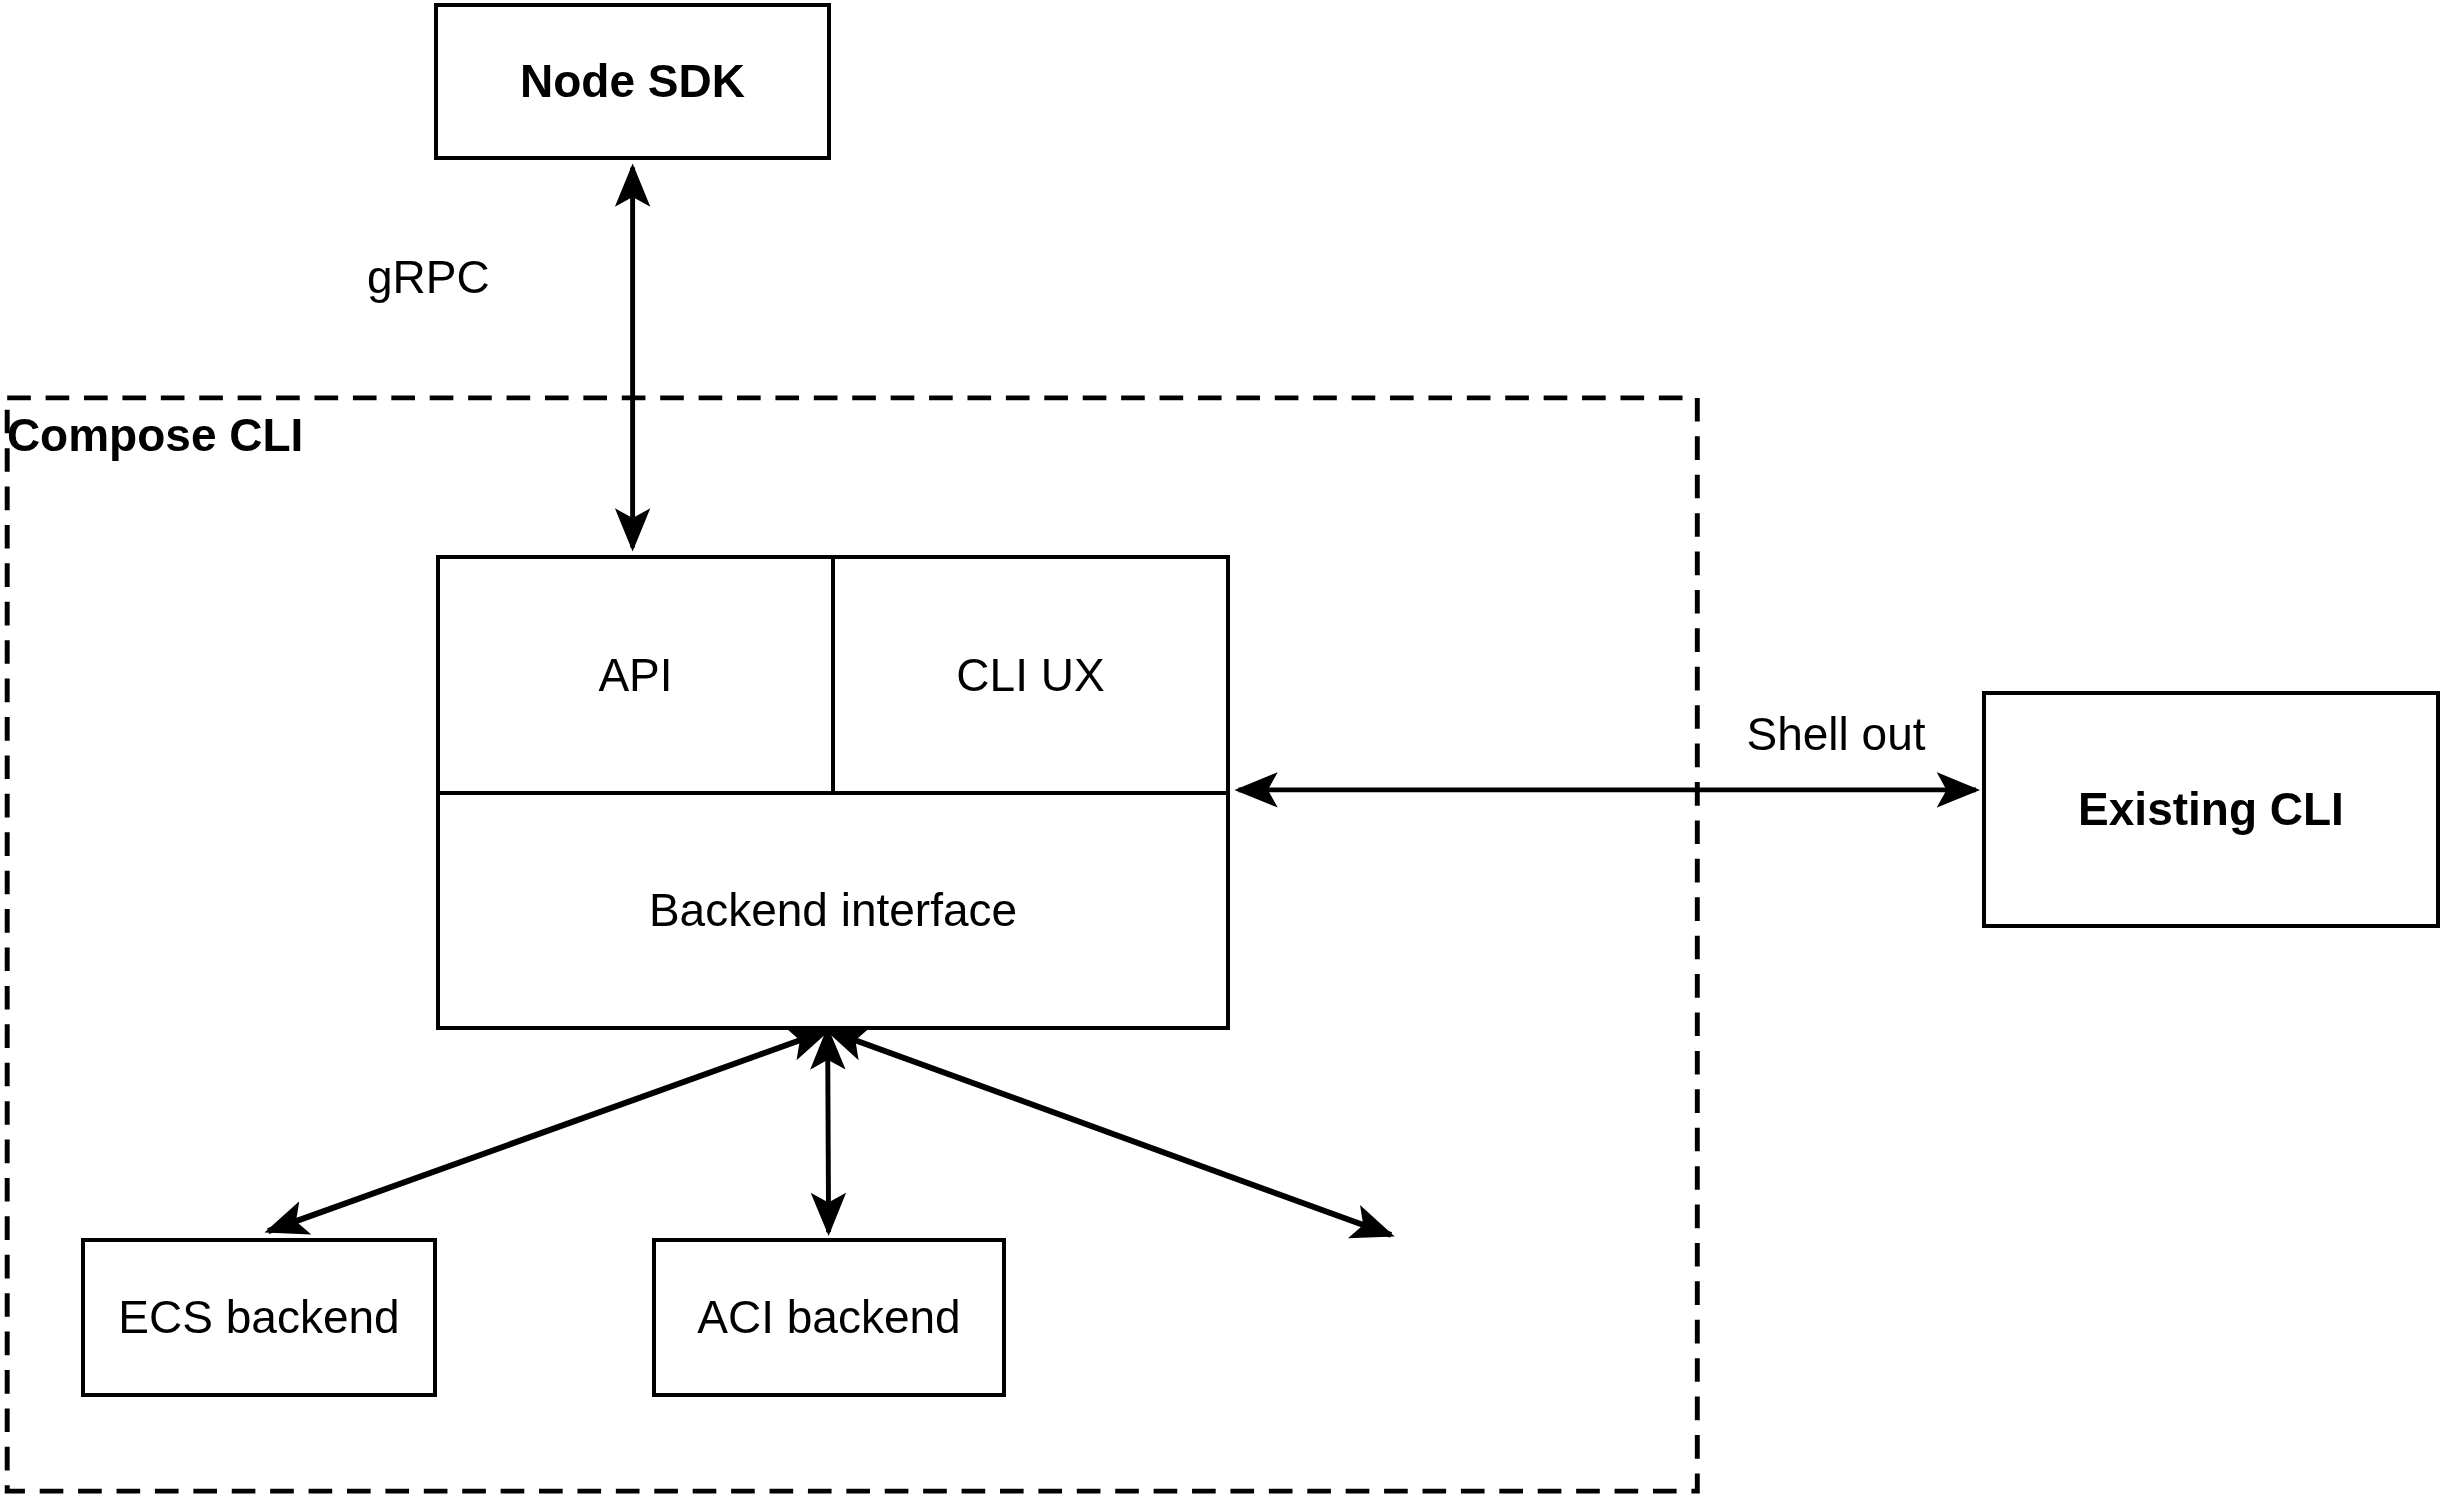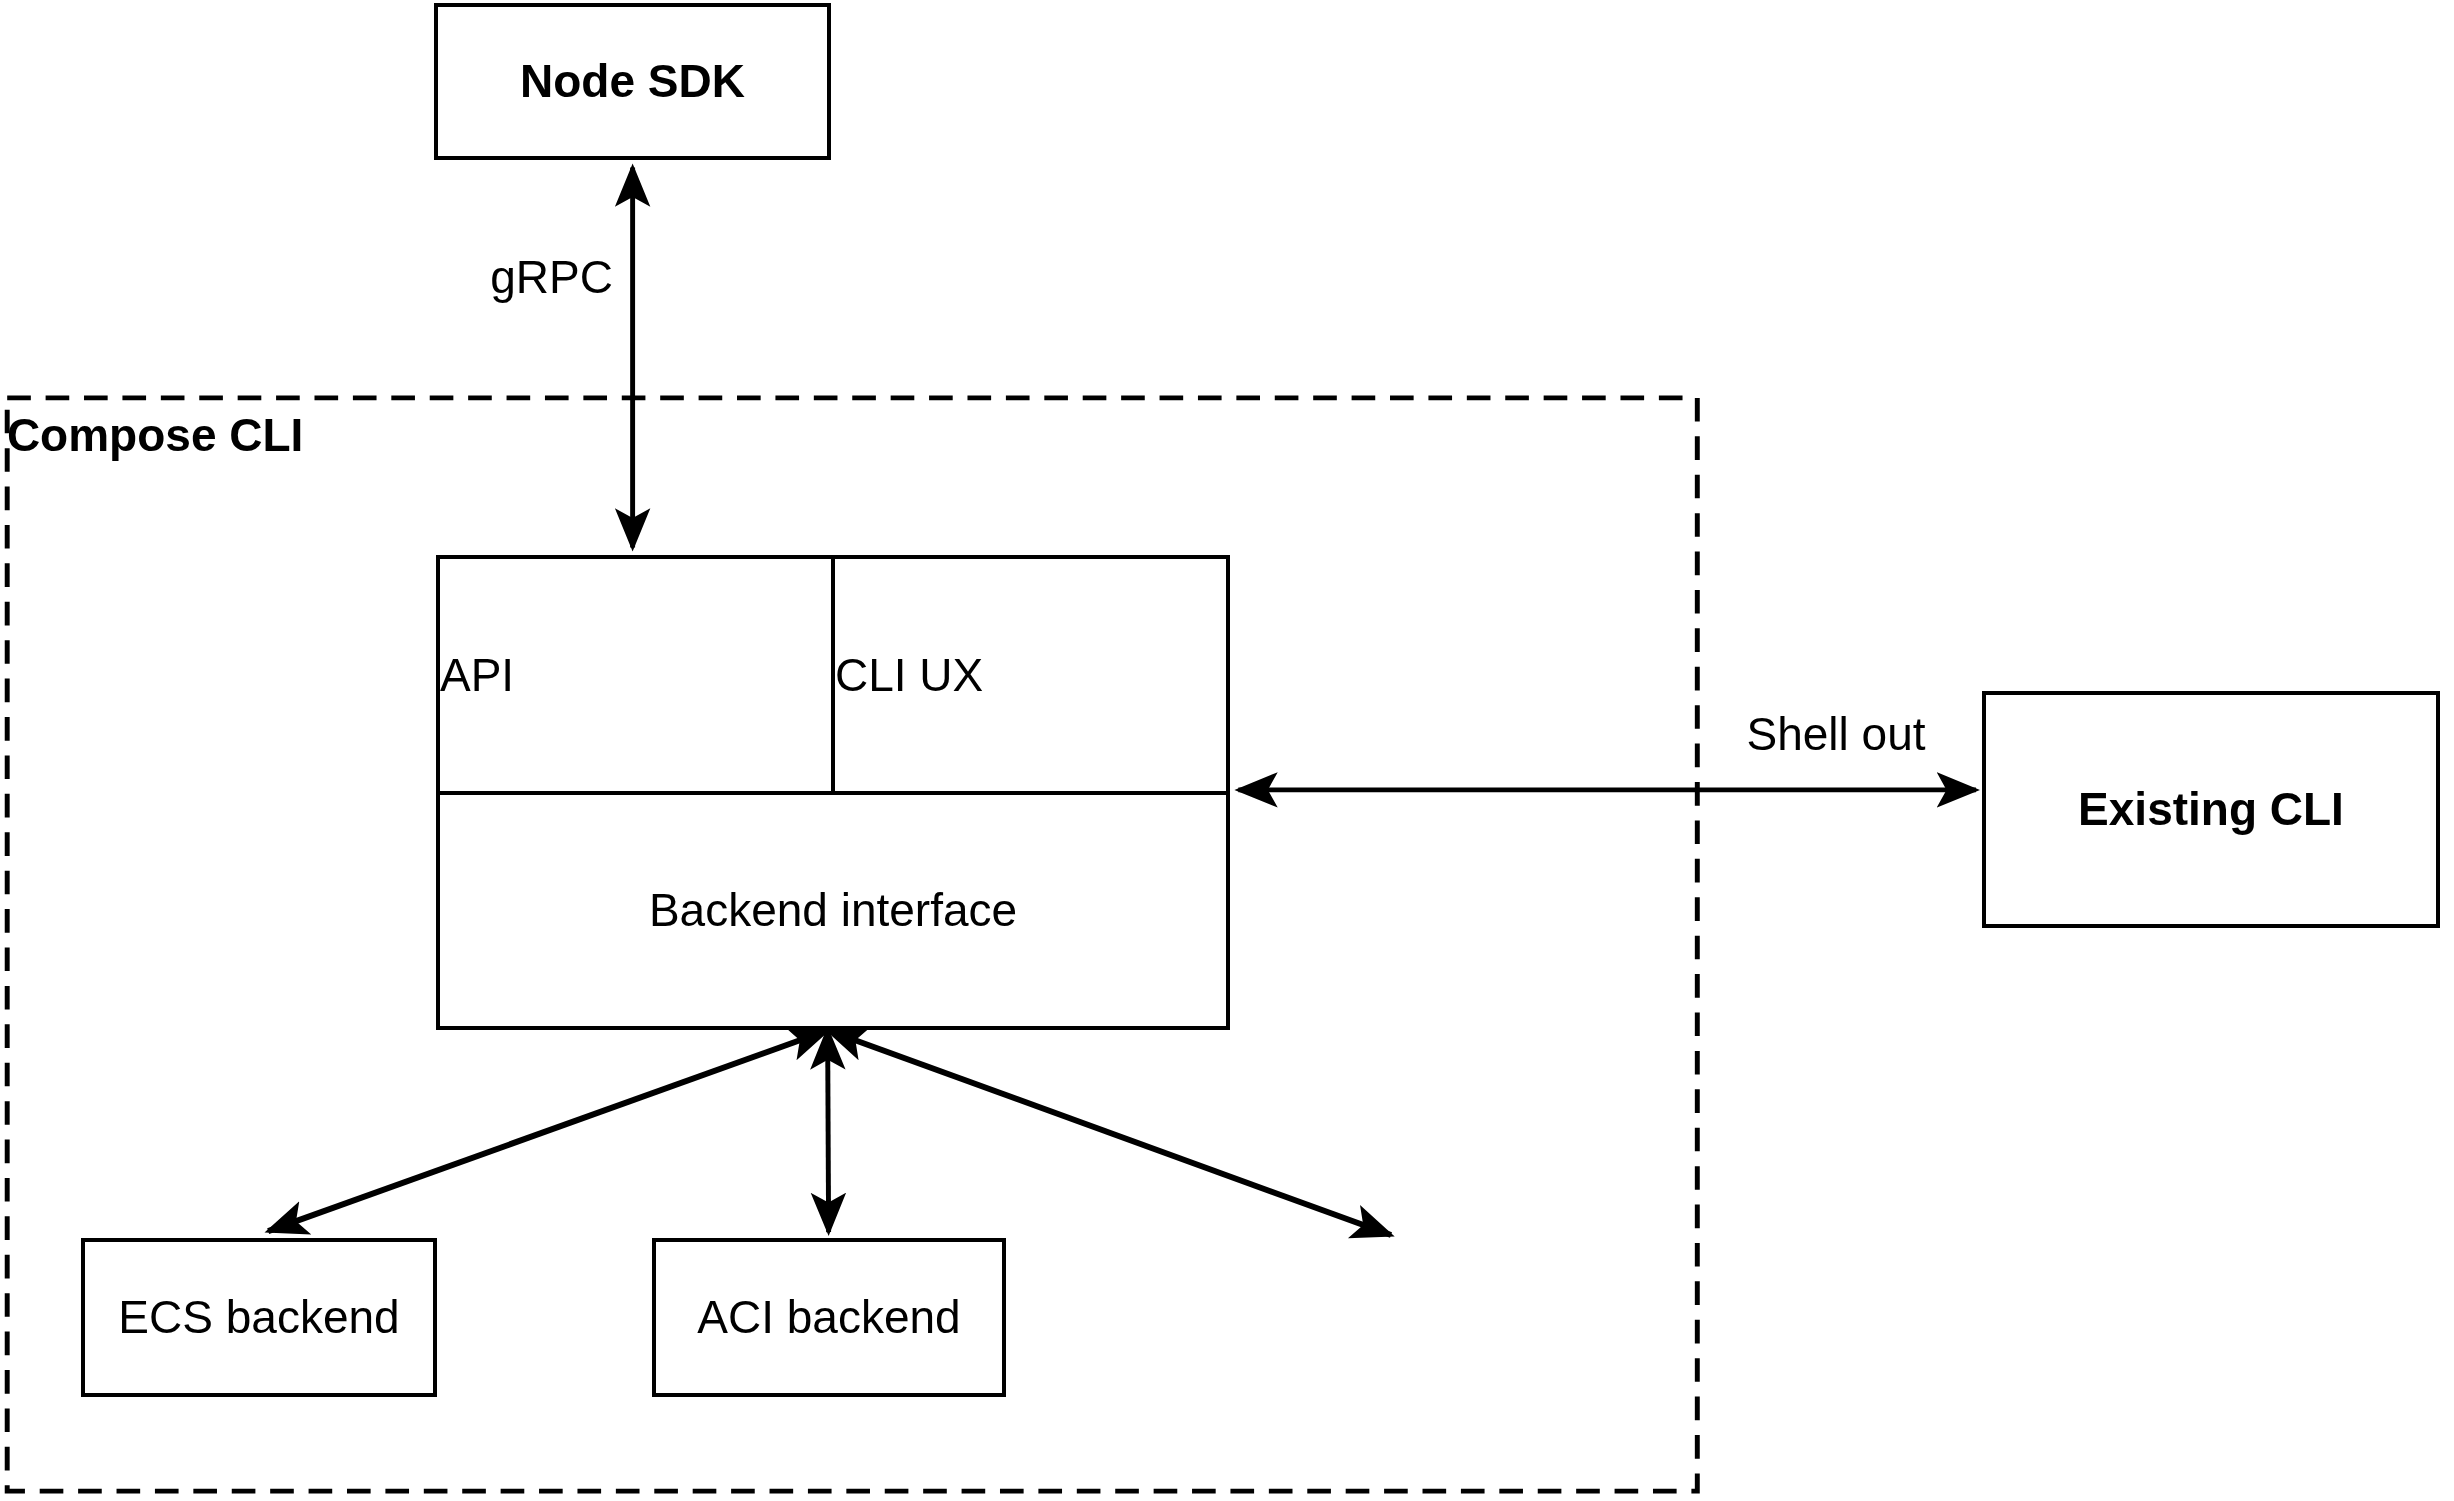--- a/index.html
+++ b/index.html
@@ -36,33 +36,33 @@
     position: absolute;
     left: 436px; top: 555px; width: 794px; height: 475px;
     box-sizing: border-box;
     border: 4.9px solid #000000;
     background: #ffffff;
     display: flex;
     flex-direction: column;
     font-size: 46px;
   }
   #main-top-row { flex: 1; display: flex; border-bottom: 4.9px solid #000000; min-height: 0; }
-  .cell { flex: 1; display: flex; align-items: center; justify-content: flex-start; text-align: center; }
+  .cell { flex: 1; display: flex; align-items: center; justify-content: center; text-align: center; }
   #cell-api { border-right: 4.9px solid #000000; }
   #row-context { flex: 1; display: flex; align-items: center; justify-content: center; border-bottom: 4.9px solid #000000; min-height: 0; }
   #row-backend { flex: 1; display: flex; align-items: center; justify-content: center; min-height: 0; }
 
   .edge-label {
     position: absolute;
     font-size: 46px;
     line-height: 1;
     white-space: nowrap;
   }
   #compose-cli-label { left: 6.9px; top: 412px; font-weight: bold; }
-  #grpc-label        { left: 367px; top: 254px; width: 246px; text-align: right; }
+  #grpc-label        { left: 367px; top: 254px; width: 246px; text-align: left; }
   #existing-context-label { left: 1244px; top: 711px; width: 355px; text-align: center; }
   #shell-out-label   { left: 1718px; top: 711px; width: 236px; text-align: center; }
 
   #arrow-layer { position: absolute; left: 0; top: 0; pointer-events: none; }
 </style>
 </head>
 <body>
 
 <div id="canvas">
 

